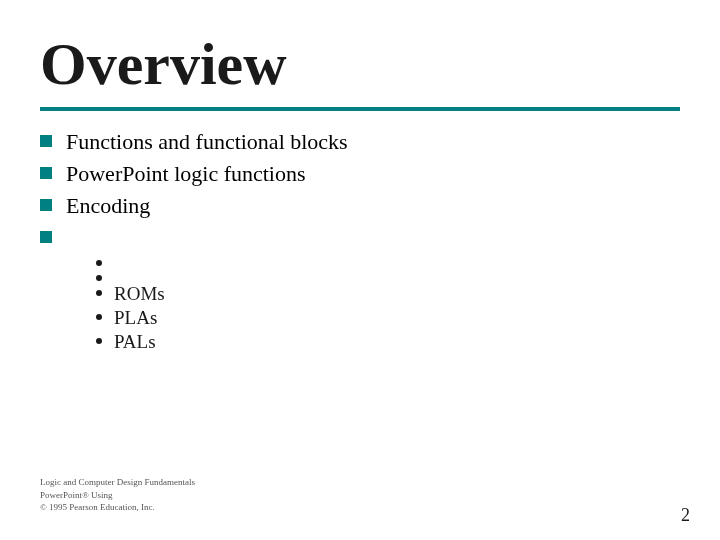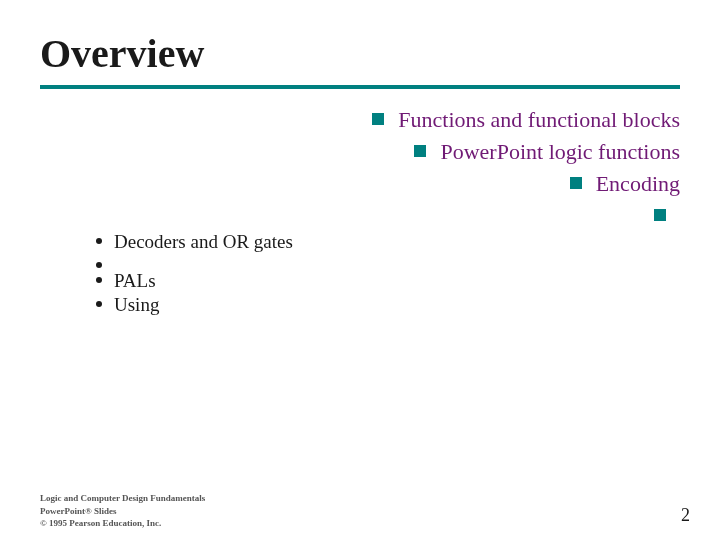--- a/index.html
+++ b/index.html
@@ -19,21 +19,21 @@
 
     .slide {
       width: 720px;
       height: 540px;
       background: #ffffff;
       padding: 30px 40px 20px 40px;
       position: relative;
     }
 
     .title {
-      font-size: 40px;
+      font-size: 60px;
       font-weight: bold;
       color: #1a1a1a;
       margin-bottom: 8px;
       font-family: 'Times New Roman', Times, serif;
     }
 
     .title-underline {
       height: 4px;
       background: #008080;
       margin-bottom: 18px;
@@ -42,22 +42,21 @@
     .bullet-list {
       list-style: none;
       margin-bottom: 10px;
     }
 
     .bullet-list > li {
       display: flex;
       align-items: flex-start;
       margin-bottom: 6px;
       font-size: 22px;
-      color: #701a75;
-      justify-content: flex-end;
+      color: #000000;
     }
 
     .bullet-square {
       display: inline-block;
       width: 12px;
       height: 12px;
       background: #008080;
       margin-right: 14px;
       margin-top: 6px;
       flex-shrink: 0;
@@ -83,26 +82,25 @@
       height: 6px;
       border-radius: 50%;
       background: #1a1a1a;
       margin-right: 12px;
       margin-top: 7px;
       flex-shrink: 0;
     }
 
     .footer {
       position: absolute;
-      bottom: 10px;
+      bottom: 26px;
       left: 40px;
       font-size: 9px;
       color: #555;
       line-height: 1.4;
-      font-weight: bold;
     }
 
     .page-number {
       position: absolute;
       bottom: 14px;
       right: 30px;
       font-size: 18px;
       color: #1a1a1a;
     }
   </style>
@@ -128,36 +126,39 @@
       <span>Encoding</span>
     </li>
     <li>
       <span class="bullet-square"></span>
     </li>
   </ul>
 
   <ul class="sub-list">
     <li>
       <span class="bullet-dot"></span>
-      <span>Decoders and OR gates</span>
     </li>
     <li>
       <span class="bullet-dot"></span>
     </li>
     <li>
       <span class="bullet-dot"></span>
-      <span>PALs</span>
+      <span>ROMs</span>
     </li>
     <li>
       <span class="bullet-dot"></span>
-      <span>Using</span>
+      <span>PLAs</span>
+    </li>
+    <li>
+      <span class="bullet-dot"></span>
+      <span>PALs</span>
     </li>
   </ul>
 
   <div class="footer">
     <div>Logic and Computer Design Fundamentals</div>
-    <div>PowerPoint® Slides</div>
+    <div>PowerPoint® Using</div>
     <div>© 1995 Pearson Education, Inc.</div>
   </div>
 
   <div class="page-number">2</div>
 
 </div>
 
 </body></html>

